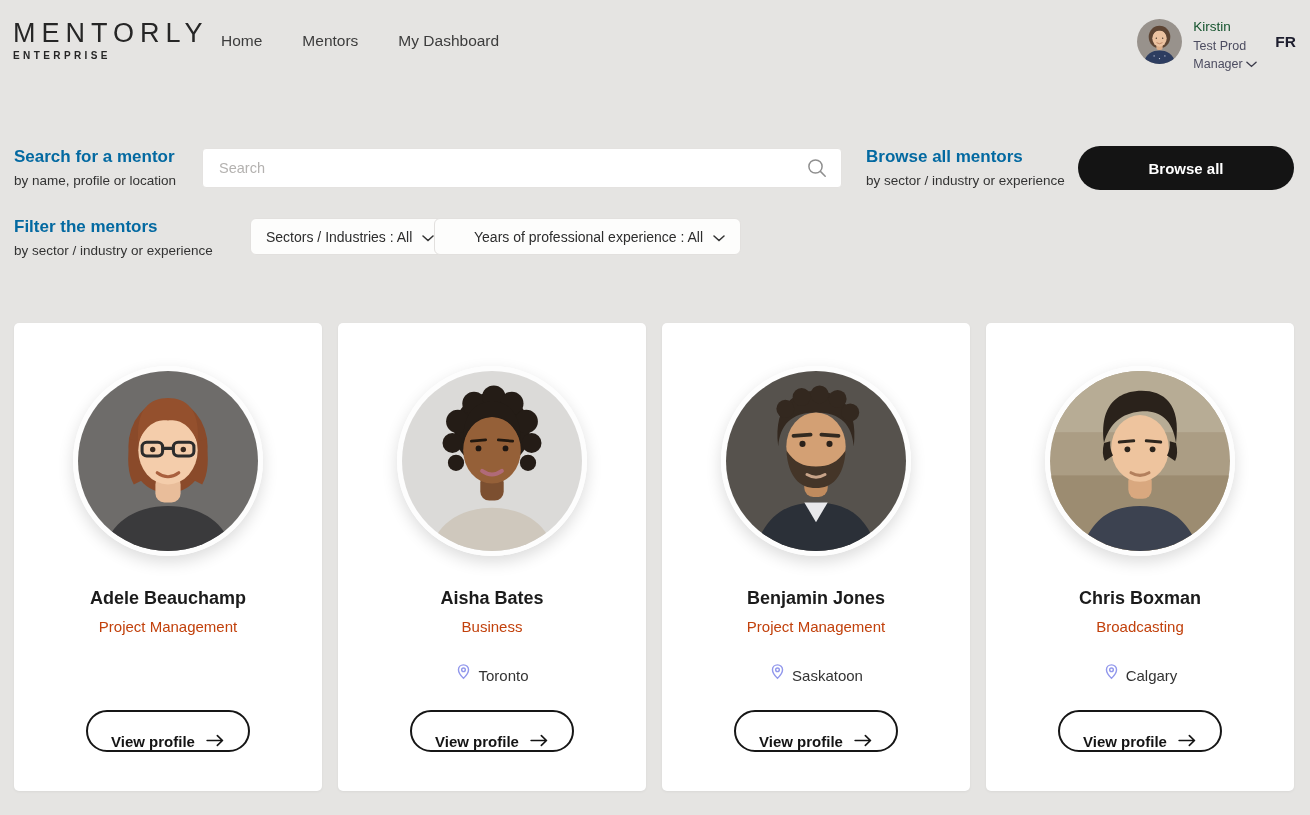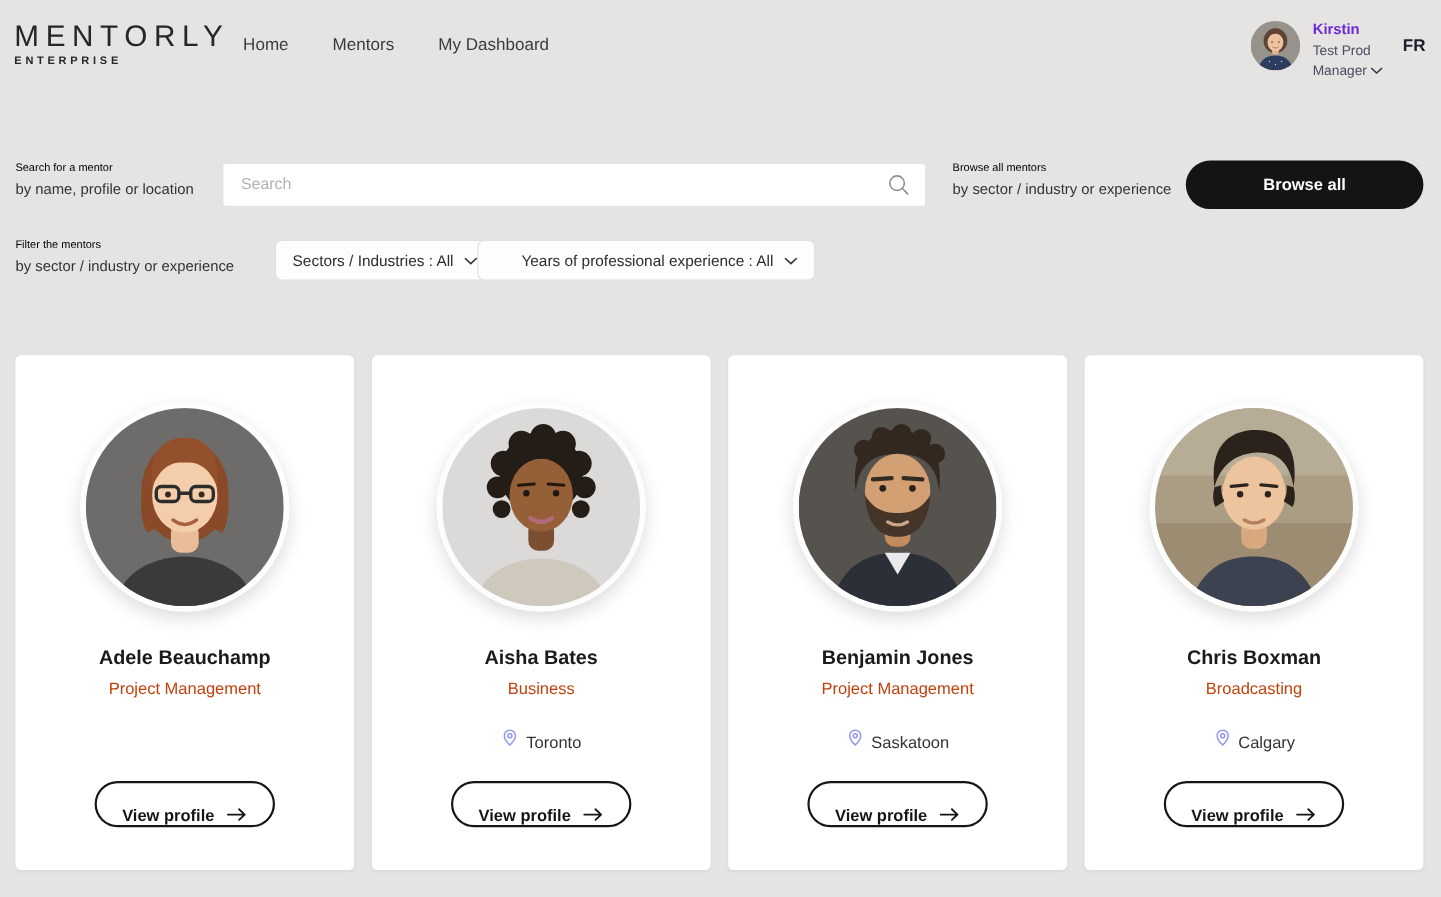--- a/index.html
+++ b/index.html
@@ -17,28 +17,28 @@
   .logo-word { font-size:27px; font-weight:300; letter-spacing:6px; color:#262626; line-height:1; }
   .logo-sub  { font-size:10px; font-weight:700; letter-spacing:3.4px; color:#262626; margin-top:3px; }
 
   .nav { position:absolute; left:221px; top:32px; display:flex; gap:40px; }
   .nav-item { font-size:15.5px; color:#3c3c3c; cursor:pointer; }
 
   .user-block { position:absolute; right:14px; top:19px; display:flex; align-items:flex-start; }
   .user-menu { display:flex; cursor:pointer; }
   .user-avatar { width:45px; height:45px; border-radius:50%; overflow:hidden; flex:none; }
   .user-text { margin-left:11px; width:72px; }
-  .user-name { font-size:13.5px; font-weight:700; color:#6d28d9; line-height:1.25; }
+  .user-name { font-size:13.5px; font-weight:400; color:#14532d; line-height:1.25; }
   .user-role { font-size:12.5px; color:#4c4c60; line-height:1.42; margin-top:2px; }
   .user-role .chev { display:inline-block; vertical-align:middle; margin-left:3px; }
   .lang-toggle { font-size:15.5px; font-weight:700; color:#1d1d2e; margin-left:10px; margin-top:14px; cursor:pointer; }
 
   
   .search-label { position:absolute; left:14px; top:147px; }
-  .block-title { font-size:10px; font-weight:400; color:#000000; }
+  .block-title { font-size:17px; font-weight:700; color:#0369a1; }
   .block-sub { font-size:13.5px; color:#333; margin-top:6px; }
 
   .search-box {
     position:absolute; left:202px; top:148px; width:640px; height:40px;
     background:#fff; border:1px solid #e4e2e0; border-radius:4px;
     display:flex; align-items:center; padding:0 12px 0 16px;
   }
   .search-input {
     flex:1; border:none; outline:none; font-size:14.5px;
     font-family:"Liberation Sans", sans-serif; color:#333; background:transparent;

